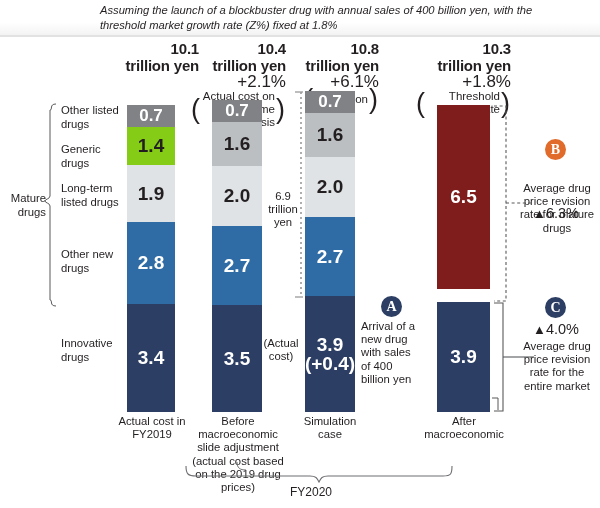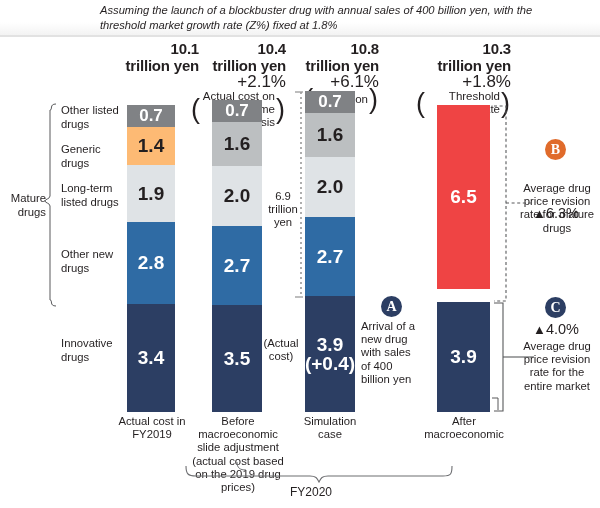--- a/index.html
+++ b/index.html
@@ -115,21 +115,21 @@
 
   <div class="cat" style="left:61px;top:104px;width:62px;">Other listed drugs</div>
   <div class="cat" style="left:61px;top:143px;width:62px;">Generic drugs</div>
   <div class="cat" style="left:61px;top:182px;width:62px;">Long-term listed drugs</div>
   <div class="cat" style="left:61px;top:248px;width:62px;">Other new drugs</div>
   <div class="cat" style="left:61px;top:337px;width:62px;">Innovative drugs</div>
   <div class="mature" style="left:2px;top:192px;width:44px;">Mature drugs</div>
 
   <div class="bar" style="left:127px;top:105px;width:48px;height:307px;">
     <div class="seg" style="top:0;height:22px;background:#808285;color:#fff;font-size:17px;">0.7</div>
-    <div class="seg" style="top:22px;height:38px;background:#fdba74;color:#231f20;">1.4</div>
+    <div class="seg" style="top:22px;height:38px;background:#84cc16;color:#231f20;">1.4</div>
     <div class="seg" style="top:60px;height:57px;background:#dfe3e6;color:#231f20;">1.9</div>
     <div class="seg" style="top:117px;height:82px;background:#2f6ba4;color:#fff;">2.8</div>
     <div class="seg" style="top:199px;height:108px;background:#2c3e63;color:#fff;">3.4</div>
   </div>
 
   <div class="bar" style="left:212px;top:100px;width:50px;height:312px;">
     <div class="seg" style="top:0;height:22px;background:#808285;color:#fff;font-size:17px;">0.7</div>
     <div class="seg" style="top:22px;height:44px;background:#bcbfc1;color:#231f20;">1.6</div>
     <div class="seg" style="top:66px;height:60px;background:#dfe3e6;color:#231f20;">2.0</div>
     <div class="seg" style="top:126px;height:79px;background:#2f6ba4;color:#fff;">2.7</div>
@@ -141,21 +141,21 @@
     <div class="seg" style="top:22px;height:44px;background:#bcbfc1;color:#231f20;">1.6</div>
     <div class="seg" style="top:66px;height:60px;background:#dfe3e6;color:#231f20;">2.0</div>
     <div class="seg" style="top:126px;height:79px;background:#2f6ba4;color:#fff;">2.7</div>
     <div class="seg two-line" style="top:205px;height:116px;background:#2c3e63;color:#fff;">
       <span>3.9</span>
       <span>(+0.4)</span>
     </div>
   </div>
 
   <div class="bar" style="left:437px;top:105px;width:53px;height:307px;">
-    <div class="seg" style="top:0;height:184px;background:#ef4444;color:#fff;">6.5</div>
+    <div class="seg" style="top:0;height:184px;background:#7f1d1d;color:#fff;">6.5</div>
     <div class="seg" style="top:197px;height:110px;background:#2c3e63;color:#fff;">3.9</div>
   </div>
 
   <div class="note center" style="left:263px;top:190px;width:40px;">6.9 trillion yen</div>
   <div class="note center" style="left:258px;top:337px;width:46px;">(Actual cost)</div>
 
   <div class="cap" style="left:111px;top:415px;width:82px;">Actual cost in FY2019</div>
   <div class="cap" style="left:186px;top:415px;width:104px;">Before macroeconomic slide adjustment (actual cost based on the 2019 drug prices)</div>
   <div class="cap" style="left:292px;top:415px;width:76px;">Simulation case</div>
   <div class="cap" style="left:420px;top:415px;width:88px;">After macroeconomic</div>

